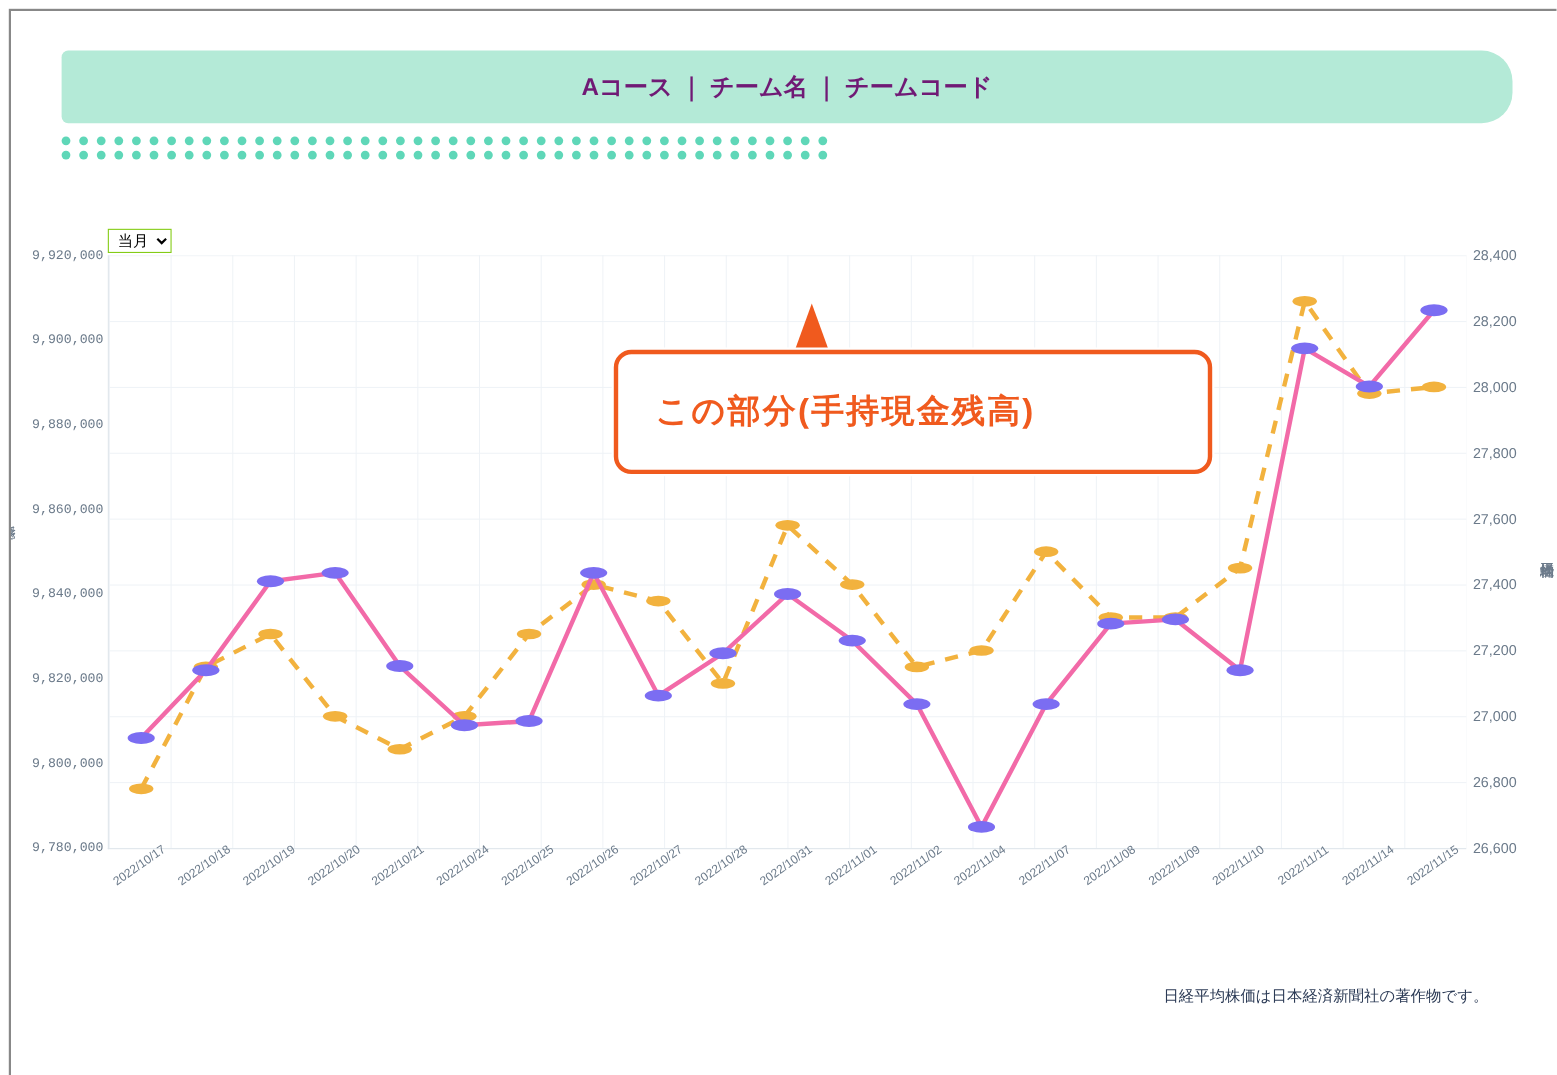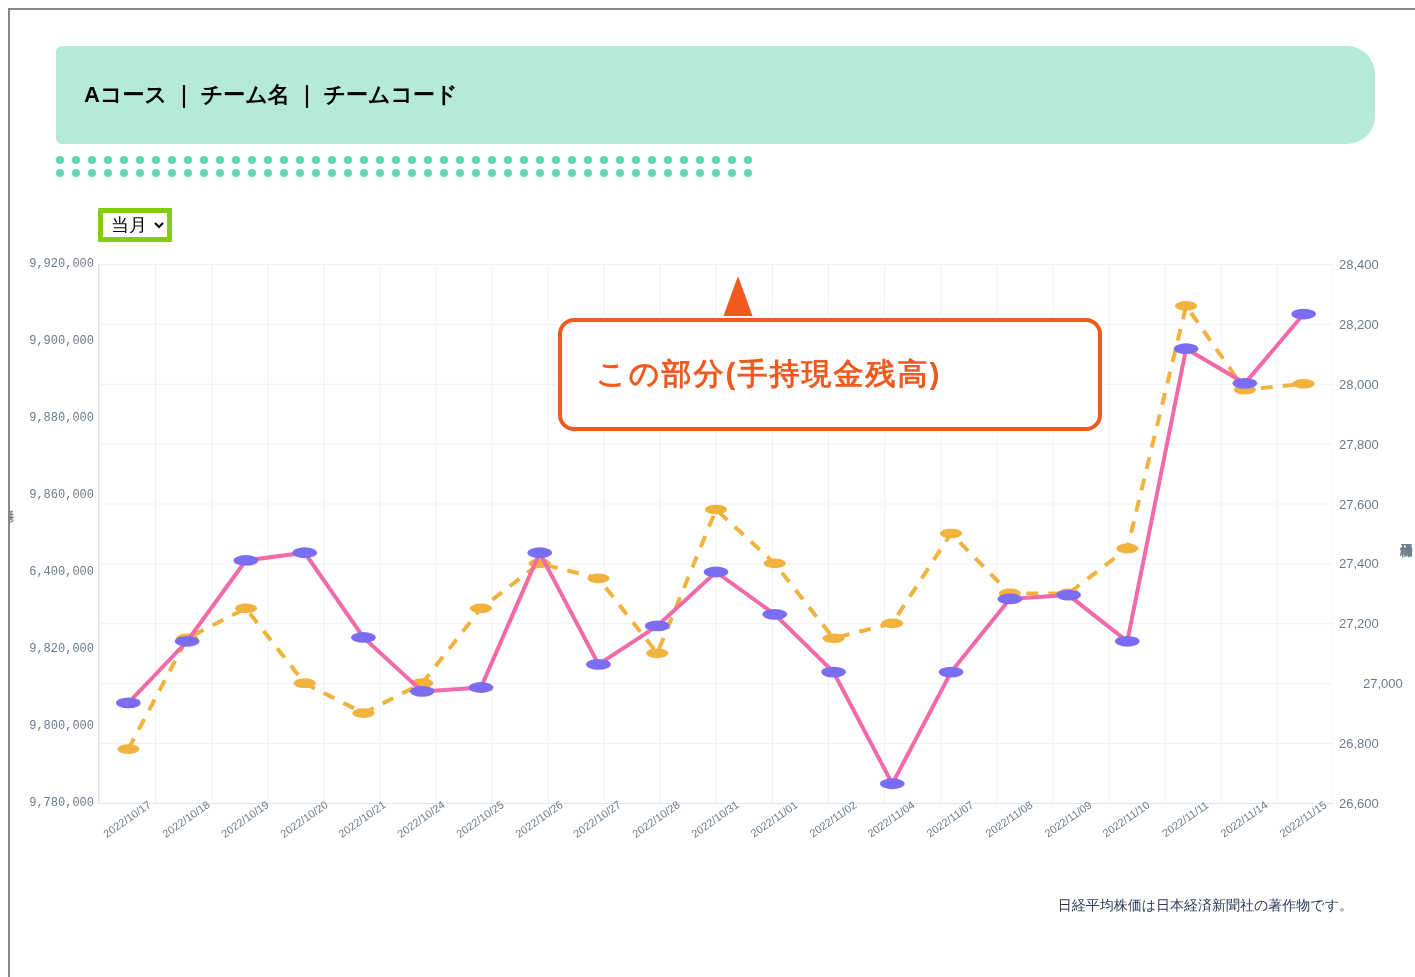--- a/index.html
+++ b/index.html
@@ -1,23 +1,23 @@
 <!DOCTYPE html>
 <html><head>
 <meta charset="utf-8">
 <style>
 * { box-sizing: border-box; margin: 0; padding: 0; }
 body { font-family: -apple-system, 'Hiragino Sans', 'Meiryo', sans-serif; background:#fff; padding:8px; }
 .outer { border:2px solid #888; width:1415px; height:977px; position:relative; background:#fff; overflow:hidden; }
 .page { position:absolute; left:28px; top:18px; right:28px; bottom:28px; background:#fff; border-radius:18px; }
-.header-bar { margin:18px 18px 0 18px; background:#b4ead7; border-radius:6px 28px 28px 6px; padding:34px 28px; color:#000000; font-weight:600; font-size:22px; }
+.header-bar { margin:18px 18px 0 18px; background:#b4ead7; border-radius:6px 28px 28px 6px; padding:18px 28px; color:#701a75; font-weight:600; font-size:22px;text-align:center; }
 .dots-row { margin:12px 18px 0 18px; display:flex; gap:8px; flex-wrap:wrap; }
 .dot { width:8px; height:8px; border-radius:50%; background:#5fd7b8; flex:0 0 auto; }
 .chart-wrap { position:absolute; left:60px; right:60px; top:180px; bottom:70px; }
-select.period { margin-left:0; margin-bottom:22px; font-size:18px; padding:1px 4px; border:5px solid #84cc16; background:#fff; }
+select.period { margin-left:0; margin-bottom:2px; font-size:14px; padding:1px 4px; border:1px solid #84cc16; background:#fff; }
 .legend { text-align:center; font-size:13px; color:#555; margin-bottom:4px; }
 .lg-item { display:inline-flex; align-items:center; gap:6px; margin:0 6px; vertical-align:middle; }
 .lg-swatch { width:30px; height:12px; display:inline-block; }
 .lg-swatch.purple { background:#7b6df2; }
 .lg-swatch.pink { border:2px solid #f26aa8; background:#fff; }
 .lg-swatch.green { border:2px dashed #9bdca5; background:#fff; opacity:.45; }
 .lg-swatch.orange { border-top:3px dashed #f2b23e; height:0; }
 .lg-strike { text-decoration:line-through; color:#aaa; }
 .plot { position:relative; width:100%; height:540px; border:1px solid #dfe6ec; border-top:none; border-right:none; background:
  linear-gradient(to right,#eef2f6 1px,transparent 1px),
@@ -150,30 +150,30 @@
   </select>
 
 
   <div class="plot" id="plot">
     <span class="y-label">金額</span>
     <span class="y2-label">日経平均株価</span>
     <div class="y-ticks" id="yticks">
             <span class="y-tick" style="top: 100%;">9,780,000</span>
             <span class="y-tick" style="top: 85.7143%;">9,800,000</span>
             <span class="y-tick" style="top: 71.4286%;">9,820,000</span>
-            <span class="y-tick" style="top: 57.1429%;">6,400,000</span>
+            <span class="y-tick" style="top: 57.1429%;">9,840,000</span>
             <span class="y-tick" style="top: 42.8571%;">9,860,000</span>
             <span class="y-tick" style="top: 28.5714%;">9,880,000</span>
             <span class="y-tick" style="top: 14.2857%;">9,900,000</span>
             <span class="y-tick" style="top: 0%;">9,920,000</span>
           </div>
     <div class="y2-ticks" id="y2ticks">
             <span class="y2-tick" style="top: 100%;">26,600</span>
             <span class="y2-tick" style="top: 88.8889%;">26,800</span>
-            <span class="y2-tick" style="top: 77.7778%; margin-left: 24px;">27,000</span>
+            <span class="y2-tick" style="top: 77.7778%;">27,000</span>
             <span class="y2-tick" style="top: 66.6667%;">27,200</span>
             <span class="y2-tick" style="top: 55.5556%;">27,400</span>
             <span class="y2-tick" style="top: 44.4444%;">27,600</span>
             <span class="y2-tick" style="top: 33.3333%;">27,800</span>
             <span class="y2-tick" style="top: 22.2222%;">28,000</span>
             <span class="y2-tick" style="top: 11.1111%;">28,200</span>
             <span class="y2-tick" style="top: 0%;">28,400</span>
           </div>
     <div class="x-ticks" id="xticks">
             <span class="x-tick" style="left: 2.38095%; top: 6px;">2022/10/17</span>

